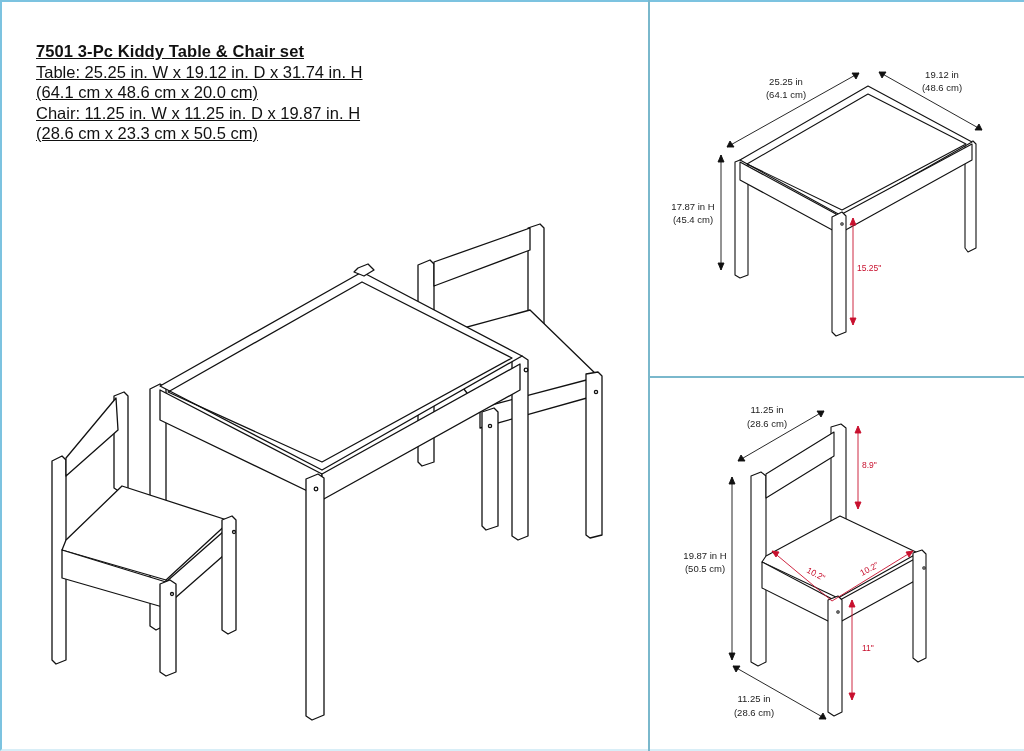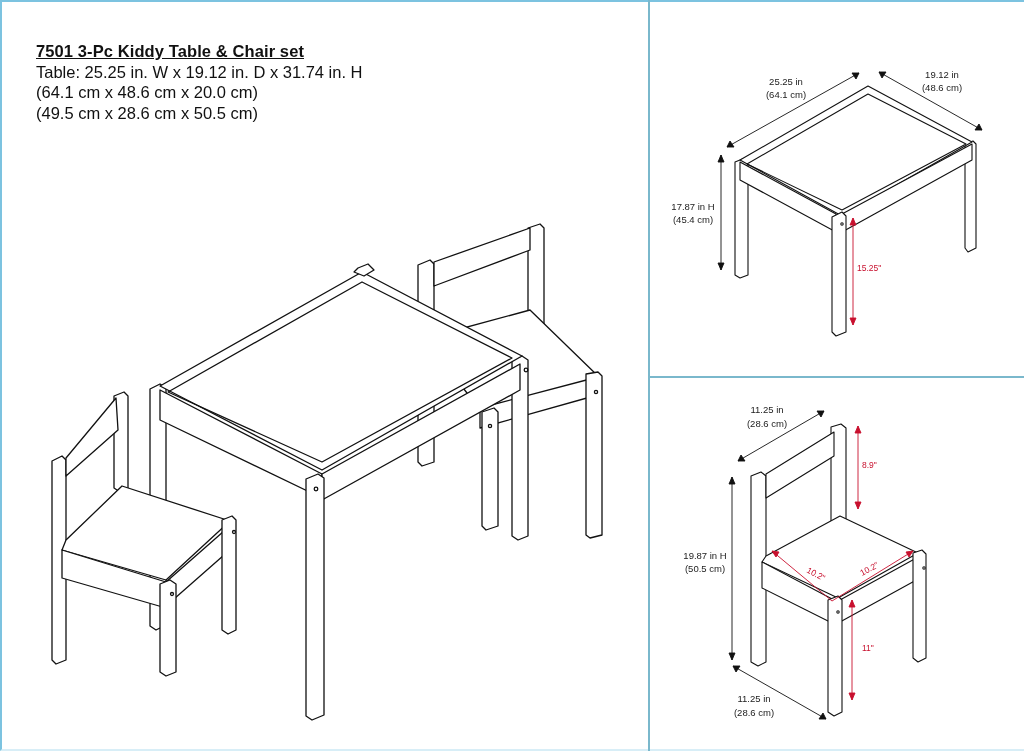--- a/index.html
+++ b/index.html
@@ -3,39 +3,40 @@
 <meta charset="utf-8">
 <style>
   html, body { margin: 0; padding: 0; background: #ffffff; }
   body { width: 1024px; height: 751px; position: relative; overflow: hidden;
          font-family: "Liberation Sans", sans-serif; color: #111; }
   .frame { position: absolute; left: 0; top: 0; width: 1024px; height: 751px;
            box-sizing: border-box; border-top: 2px solid #7cc3e0; border-left: 2px solid #7cc3e0;
            border-bottom: 2px solid #d8eef7; }
   .divider-v { position: absolute; left: 648px; top: 0; width: 2px; height: 751px; background: #7ab8cc; }
   .divider-h { position: absolute; left: 649px; top: 376px; width: 375px; height: 2px; background: #7ab8cc; }
-  .spec { position: absolute; left: 36px; top: 41px; font-size: 16.5px; line-height: 20.5px; }
+  .spec { position: absolute; left: 36px; top: 41px; font-size: 16.5px; line-height: 20.5px; text-decoration: underline; }
   .spec .title { font-weight: bold; text-decoration: underline; letter-spacing: 0.1px; }
   .spec div { white-space: nowrap; }
   svg { position: absolute; left: 0; top: 0; }
   .dim { font-family: "Liberation Sans", sans-serif; font-size: 9.5px; fill: #222; }
   .dimr { font-family: "Liberation Sans", sans-serif; font-size: 8.5px; fill: #c8102e; }
 </style>
 </head>
 <body>
 
 <div class="frame"></div>
 <div class="divider-v"></div>
 <div class="divider-h"></div>
 
 <div class="spec">
   <div class="title">7501  3-Pc Kiddy Table &amp; Chair set</div>
   <div>Table: 25.25 in. W x 19.12 in. D x 31.74 in. H</div>
   <div>(64.1 cm x 48.6 cm x 20.0 cm)</div>
-  <div>(49.5 cm x 28.6 cm x 50.5 cm)</div>
+  <div>Chair: 11.25 in. W x 11.25 in. D x 19.87 in. H</div>
+  <div>(28.6 cm x 23.3 cm x 50.5 cm)</div>
 </div>
 
 <svg width="1024" height="751" fill="#fff" stroke="#111" stroke-width="1.3" stroke-linejoin="round">
 
   <g>
     <polygon points="418,265 430,260 434,264 434,462 422,466 418,462"></polygon>
     <polygon points="528,228 540,224 544,228 544,402 532,406 528,402"></polygon>
     <polygon points="434,262 530,228 530,250 434,286"></polygon>
     <polygon points="434,336 530,310 600,378 600,390 480,410 434,350"></polygon>
     <polygon points="480,408 594,378 594,396 480,428"></polygon>

